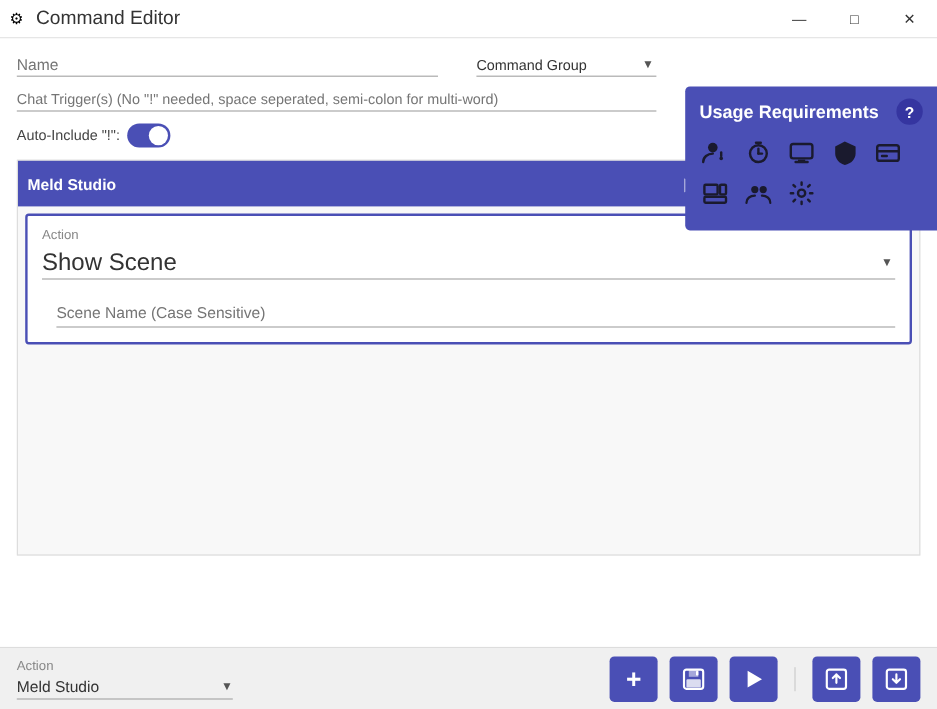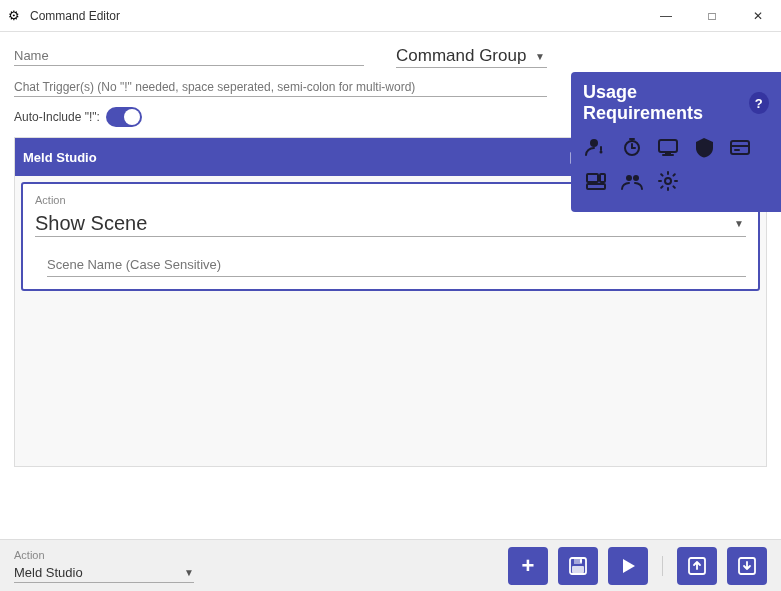--- a/index.html
+++ b/index.html
@@ -22,21 +22,21 @@
       padding: 0 8px;
       border-bottom: 1px solid #e0e0e0;
       position: relative;
     }
     .title-bar-icon {
       width: 16px;
       height: 16px;
       margin-right: 6px;
     }
     .title-bar-title {
-      font-size: 12px;
+      font-size: 16px;
       color: #333;
     }
     .title-bar-controls {
       position: absolute;
       right: 0;
       top: 0;
       display: flex;
       height: 32px;
     }
     .title-bar-btn {
@@ -82,21 +82,21 @@
     .command-group-wrapper {
       display: flex;
       align-items: center;
       position: relative;
     }
     .command-group-select {
       appearance: none;
       border: none;
       border-bottom: 1px solid #aaa;
       background: transparent;
-      font-size: 17px;
+      font-size: 12px;
       color: #333;
       padding: 2px 20px 2px 0;
       cursor: pointer;
       outline: none;
       min-width: 150px;
     }
     .command-group-arrow {
       position: absolute;
       right: 2px;
       top: 50%;
@@ -118,21 +118,21 @@
       z-index: 10;
     }
     .usage-panel-header {
       display: flex;
       align-items: center;
       justify-content: space-between;
       margin-bottom: 10px;
     }
     .usage-panel-title {
       color: white;
-      font-size: 18px;
+      font-size: 15px;
       font-weight: 600;
     }
     .usage-panel-help {
       background: #3535a0;
       color: white;
       border-radius: 50%;
       width: 22px;
       height: 22px;
       display: flex;
       align-items: center;

